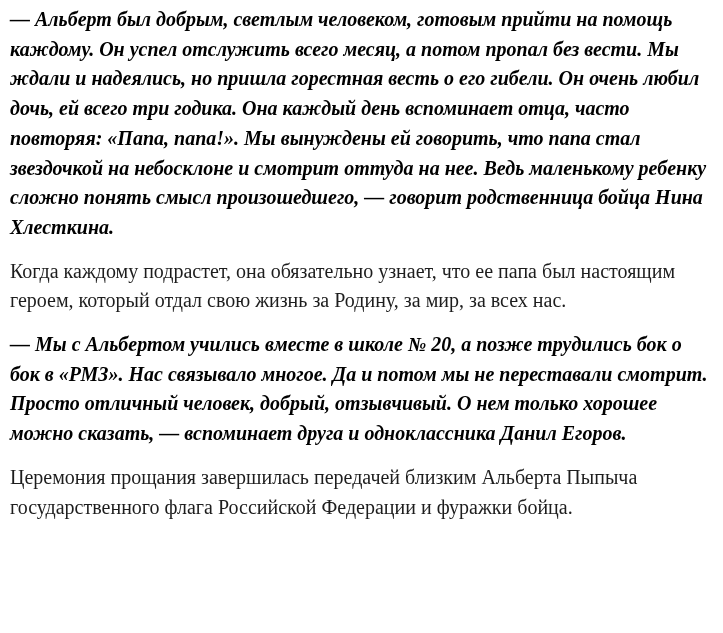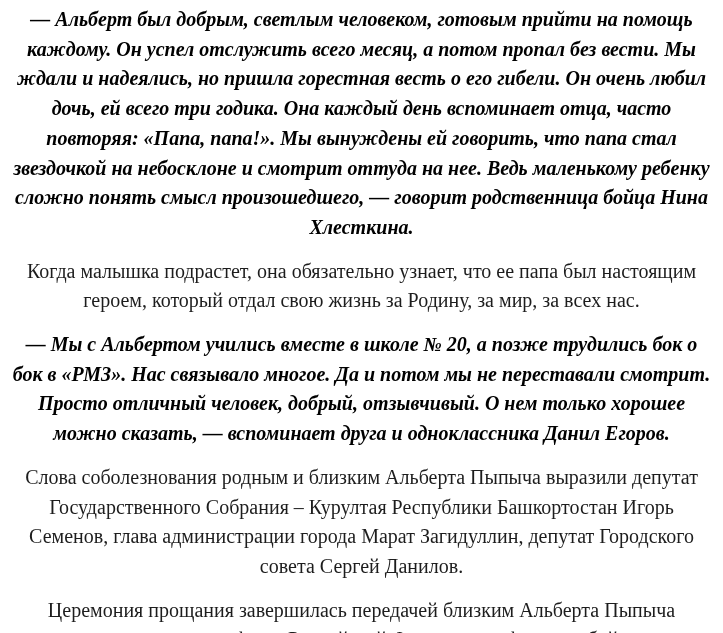--- a/index.html
+++ b/index.html
@@ -17,34 +17,33 @@
     width: 723px;
     padding: 5px 10px 0 10px;
     font-family: "Liberation Serif", "DejaVu Serif", serif;
     font-size: 20px;
     line-height: 29.7px;
     color: #1d1d1d;
     -webkit-font-smoothing: antialiased;
   }
   .article p {
     margin: 0 0 14px 0;
-    text-align: center;
+    text-align: left;
   }
   .article p.quote {
     font-weight: 700;
     font-style: italic;
     color: #000000;
   }
 </style>
 </head>
 <body>
 
 <main class="article">
   <p class="quote">— Альберт был добрым, светлым человеком, готовым прийти на помощь каждому. Он успел отслужить всего месяц, а потом пропал без вести. Мы ждали и надеялись, но пришла горестная весть о его гибели. Он очень любил дочь, ей всего три годика. Она каждый день вспоминает отца, часто повторяя: «Папа, папа!». Мы вынуждены ей говорить, что папа стал звездочкой на небосклоне и смотрит оттуда на нее. Ведь маленькому ребенку сложно понять смысл произошедшего, — говорит родственница бойца Нина Хлесткина.</p>
 
-  <p>Когда малышка подрастет, она обязательно узнает, что ее папа был настоящим героем, который отдал свою жизнь за Родину, за мир, за всех нас.</p>
+  <p>Когда каждому подрастет, она обязательно узнает, что ее папа был настоящим героем, который отдал свою жизнь за Родину, за мир, за всех нас.</p>
 
   <p class="quote">— Мы с Альбертом учились вместе в школе № 20, а позже трудились бок о бок в «РМЗ». Нас связывало многое. Да и потом мы не переставали смотрит. Просто отличный человек, добрый, отзывчивый. О нем только хорошее можно сказать, — вспоминает друга и одноклассника Данил Егоров.</p>
 
-  <p>Слова соболезнования родным и близким Альберта Пыпыча выразили депутат Государственного Собрания – Курултая Республики Башкортостан Игорь Семенов, глава администрации города Марат Загидуллин, депутат Городского совета Сергей Данилов.</p>
 
   <p>Церемония прощания завершилась передачей близким Альберта Пыпыча государственного флага Российской Федерации и фуражки бойца.</p>
 </main>
 
 </body></html>

